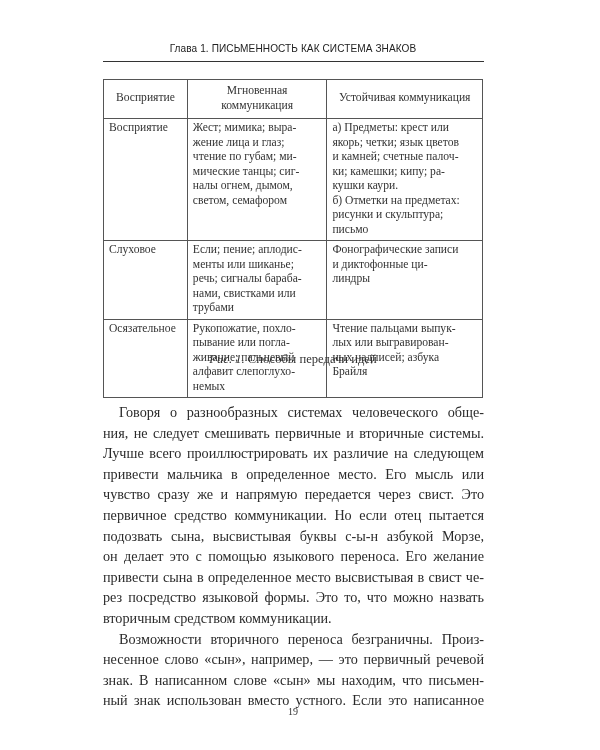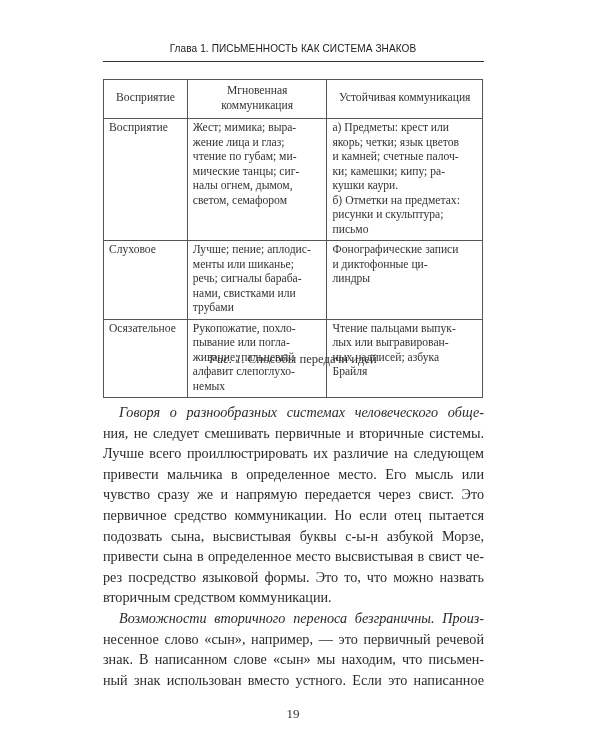--- a/index.html
+++ b/index.html
@@ -32,24 +32,24 @@
   .caption {
     position: absolute; left: 103px; width: 380px; top: 352px; text-align: center;
     font-size: 12.6px; color: #333;
   }
   .caption i { font-style: italic; }
   .body-text {
     position: absolute; left: 103px; width: 381px; top: 402px;
     font-size: 14.2px; line-height: 20.6px; color: #2a2a2a;
   }
   .body-text .line { display: block; white-space: nowrap; text-align: justify; text-align-last: justify; height: 20.6px; }
-  .body-text .line.indent { padding-left: 16px; font-style: italic; }
+  .body-text .line.indent { padding-left: 16px; }
   .body-text .line.last { text-align-last: left; }
   .page-number {
-    position: absolute; left: 103px; width: 380px; top: 706px; text-align: center; font-size: 13px; color: #333;
+    position: absolute; left: 103px; width: 380px; top: 706px; text-align: center; font-size: 10px; color: #333;
   }
 </style>
 </head>
 <body>
 
 <div class="running-head">Глава 1. ПИСЬМЕННОСТЬ КАК СИСТЕМА ЗНАКОВ</div>
 <div class="head-rule"></div>
 
 <table class="fig">
   <colgroup>
@@ -85,21 +85,21 @@
       <span class="cell-line">кушки каури.</span>
       <span class="cell-line">б) Отметки на предметах:</span>
       <span class="cell-line">рисунки и скульптура;</span>
       <span class="cell-line">письмо</span>
     </td>
   </tr>
 
   <tr class="r2">
     <td>Слуховое</td>
     <td>
-      <span class="cell-line">Лучше; пение; аплодис-</span>
+      <span class="cell-line">Если; пение; аплодис-</span>
       <span class="cell-line">менты или шиканье;</span>
       <span class="cell-line">речь; сигналы бараба-</span>
       <span class="cell-line">нами, свистками или</span>
       <span class="cell-line">трубами</span>
     </td>
     <td>
       <span class="cell-line">Фонографические записи</span>
       <span class="cell-line">и диктофонные ци-</span>
       <span class="cell-line">линдры</span>
     </td>
@@ -127,20 +127,21 @@
 <div class="caption"><i>Рис. 1.</i><span> Способы передачи идей</span></div>
 
 <div class="body-text" id="body-text">
     <span class="line indent">Говоря о разнообразных системах человеческого обще-</span>
     <span class="line">ния, не следует смешивать первичные и вторичные системы.</span>
     <span class="line">Лучше всего проиллюстрировать их различие на следующем</span>
     <span class="line">привести мальчика в определенное место. Его мысль или</span>
     <span class="line">чувство сразу же и напрямую передается через свист. Это</span>
     <span class="line">первичное средство коммуникации. Но если отец пытается</span>
     <span class="line">подозвать сына, высвистывая буквы с-ы-н азбукой Морзе,</span>
+    <span class="line">он делает это с помощью языкового переноса. Его желание</span>
     <span class="line">привести сына в определенное место высвистывая в свист че-</span>
     <span class="line">рез посредство языковой формы. Это то, что можно назвать</span>
     <span class="line last last">вторичным средством коммуникации.</span>
     <span class="line indent">Возможности вторичного переноса безграничны. Произ-</span>
     <span class="line">несенное слово «сын», например, — это первичный речевой</span>
     <span class="line">знак. В написанном слове «сын» мы находим, что письмен-</span>
     <span class="line">ный знак использован вместо устного. Если это написанное</span>
   </div>
 
 <div class="page-number">19</div>

